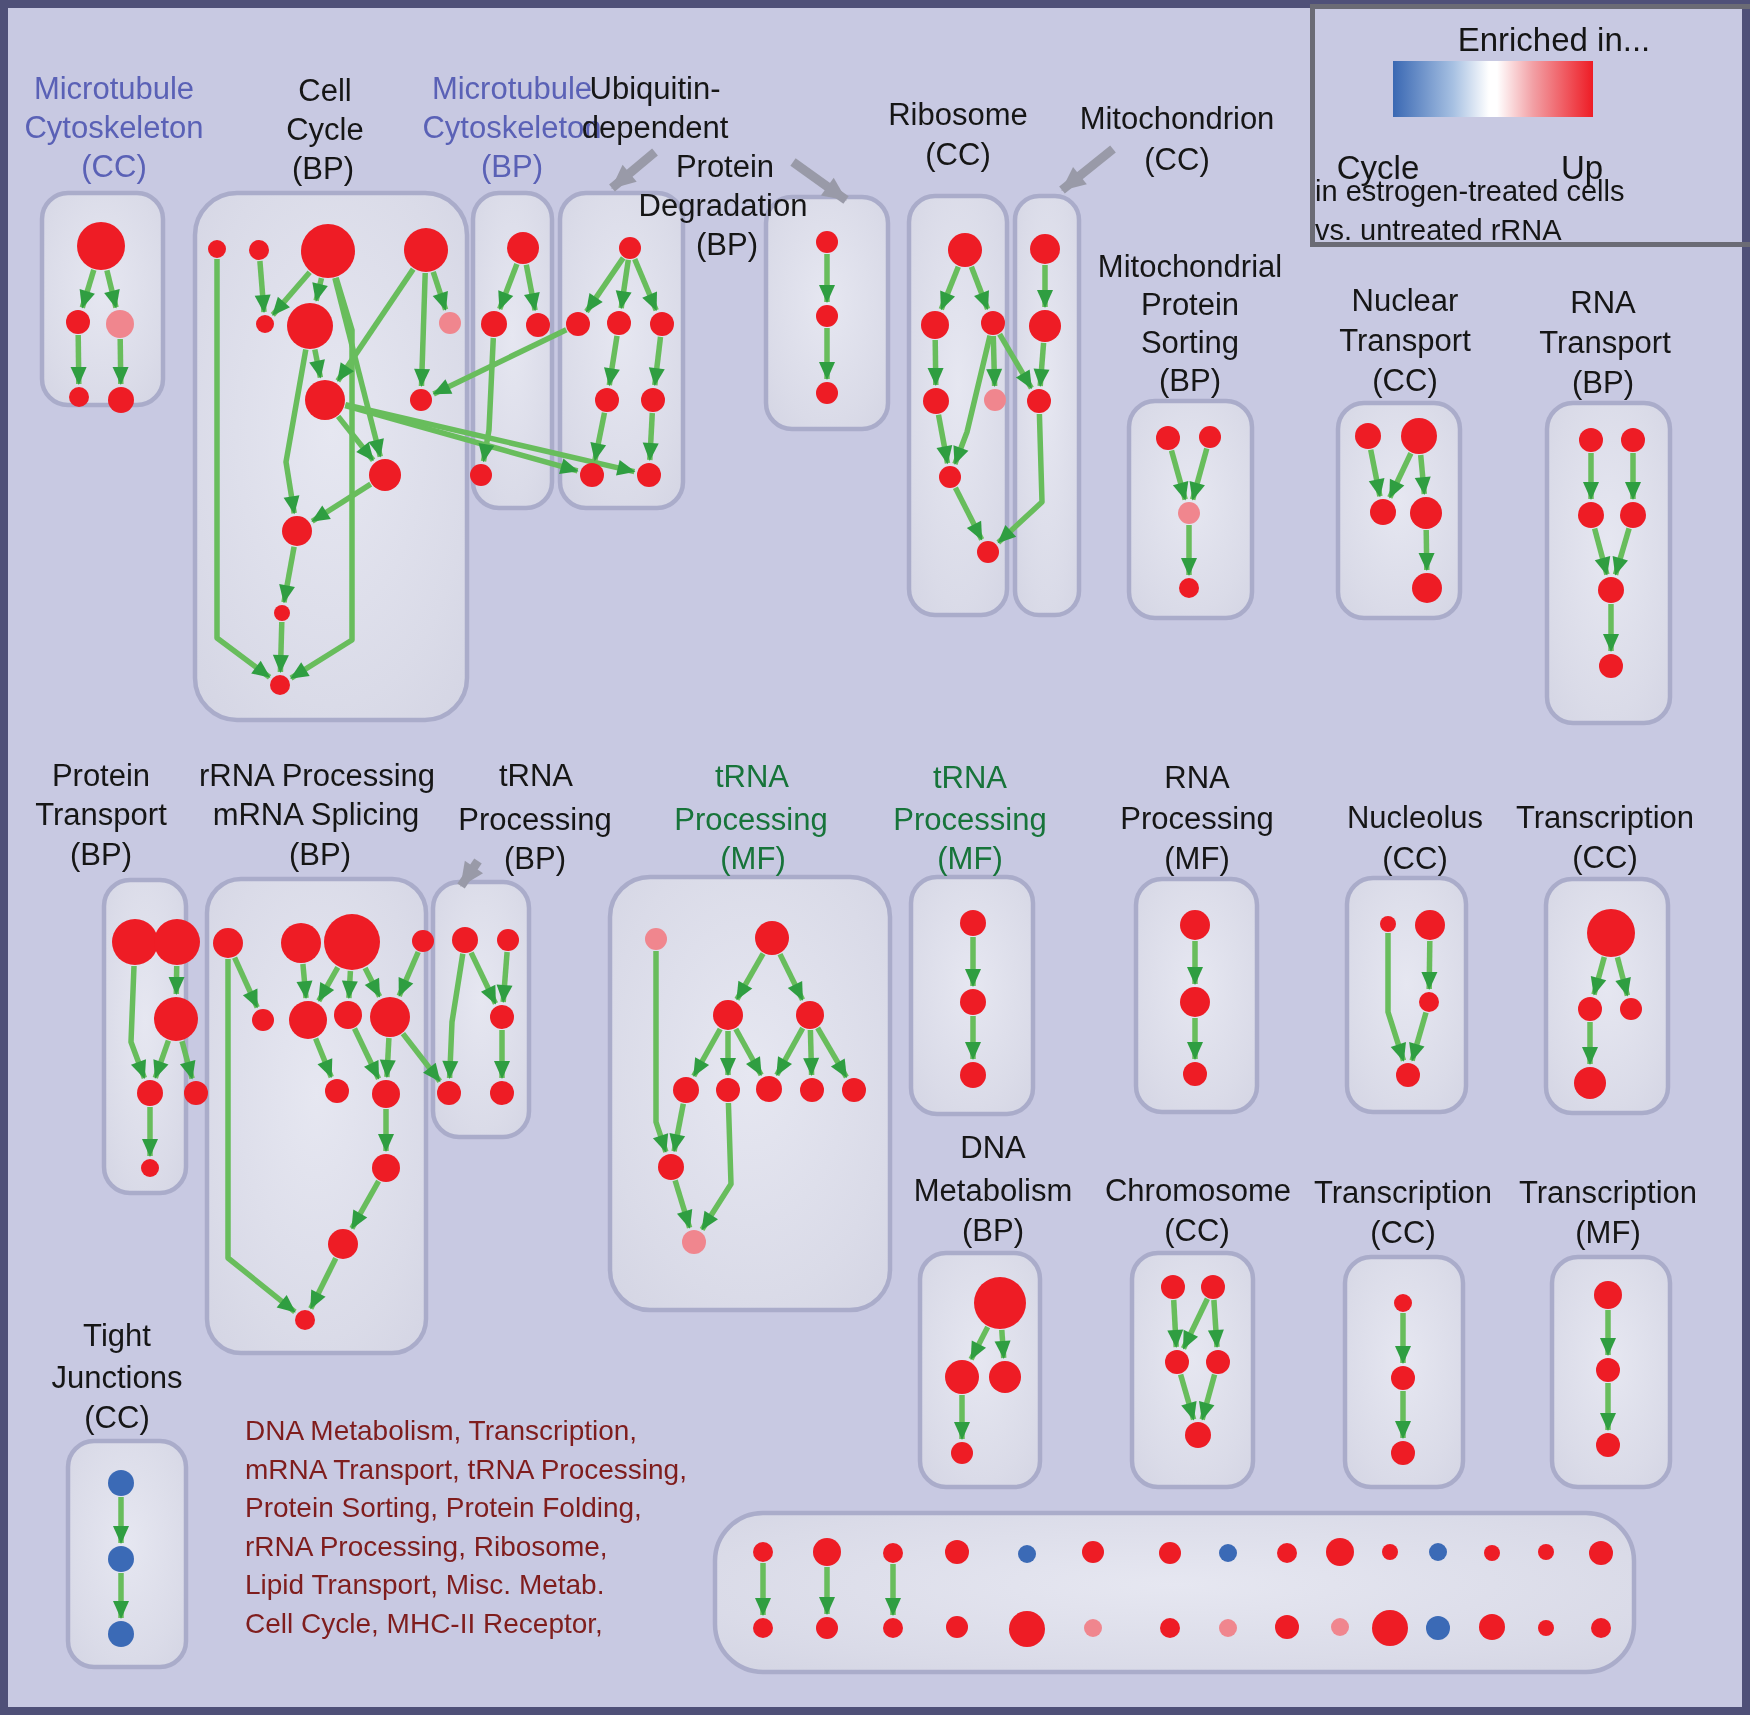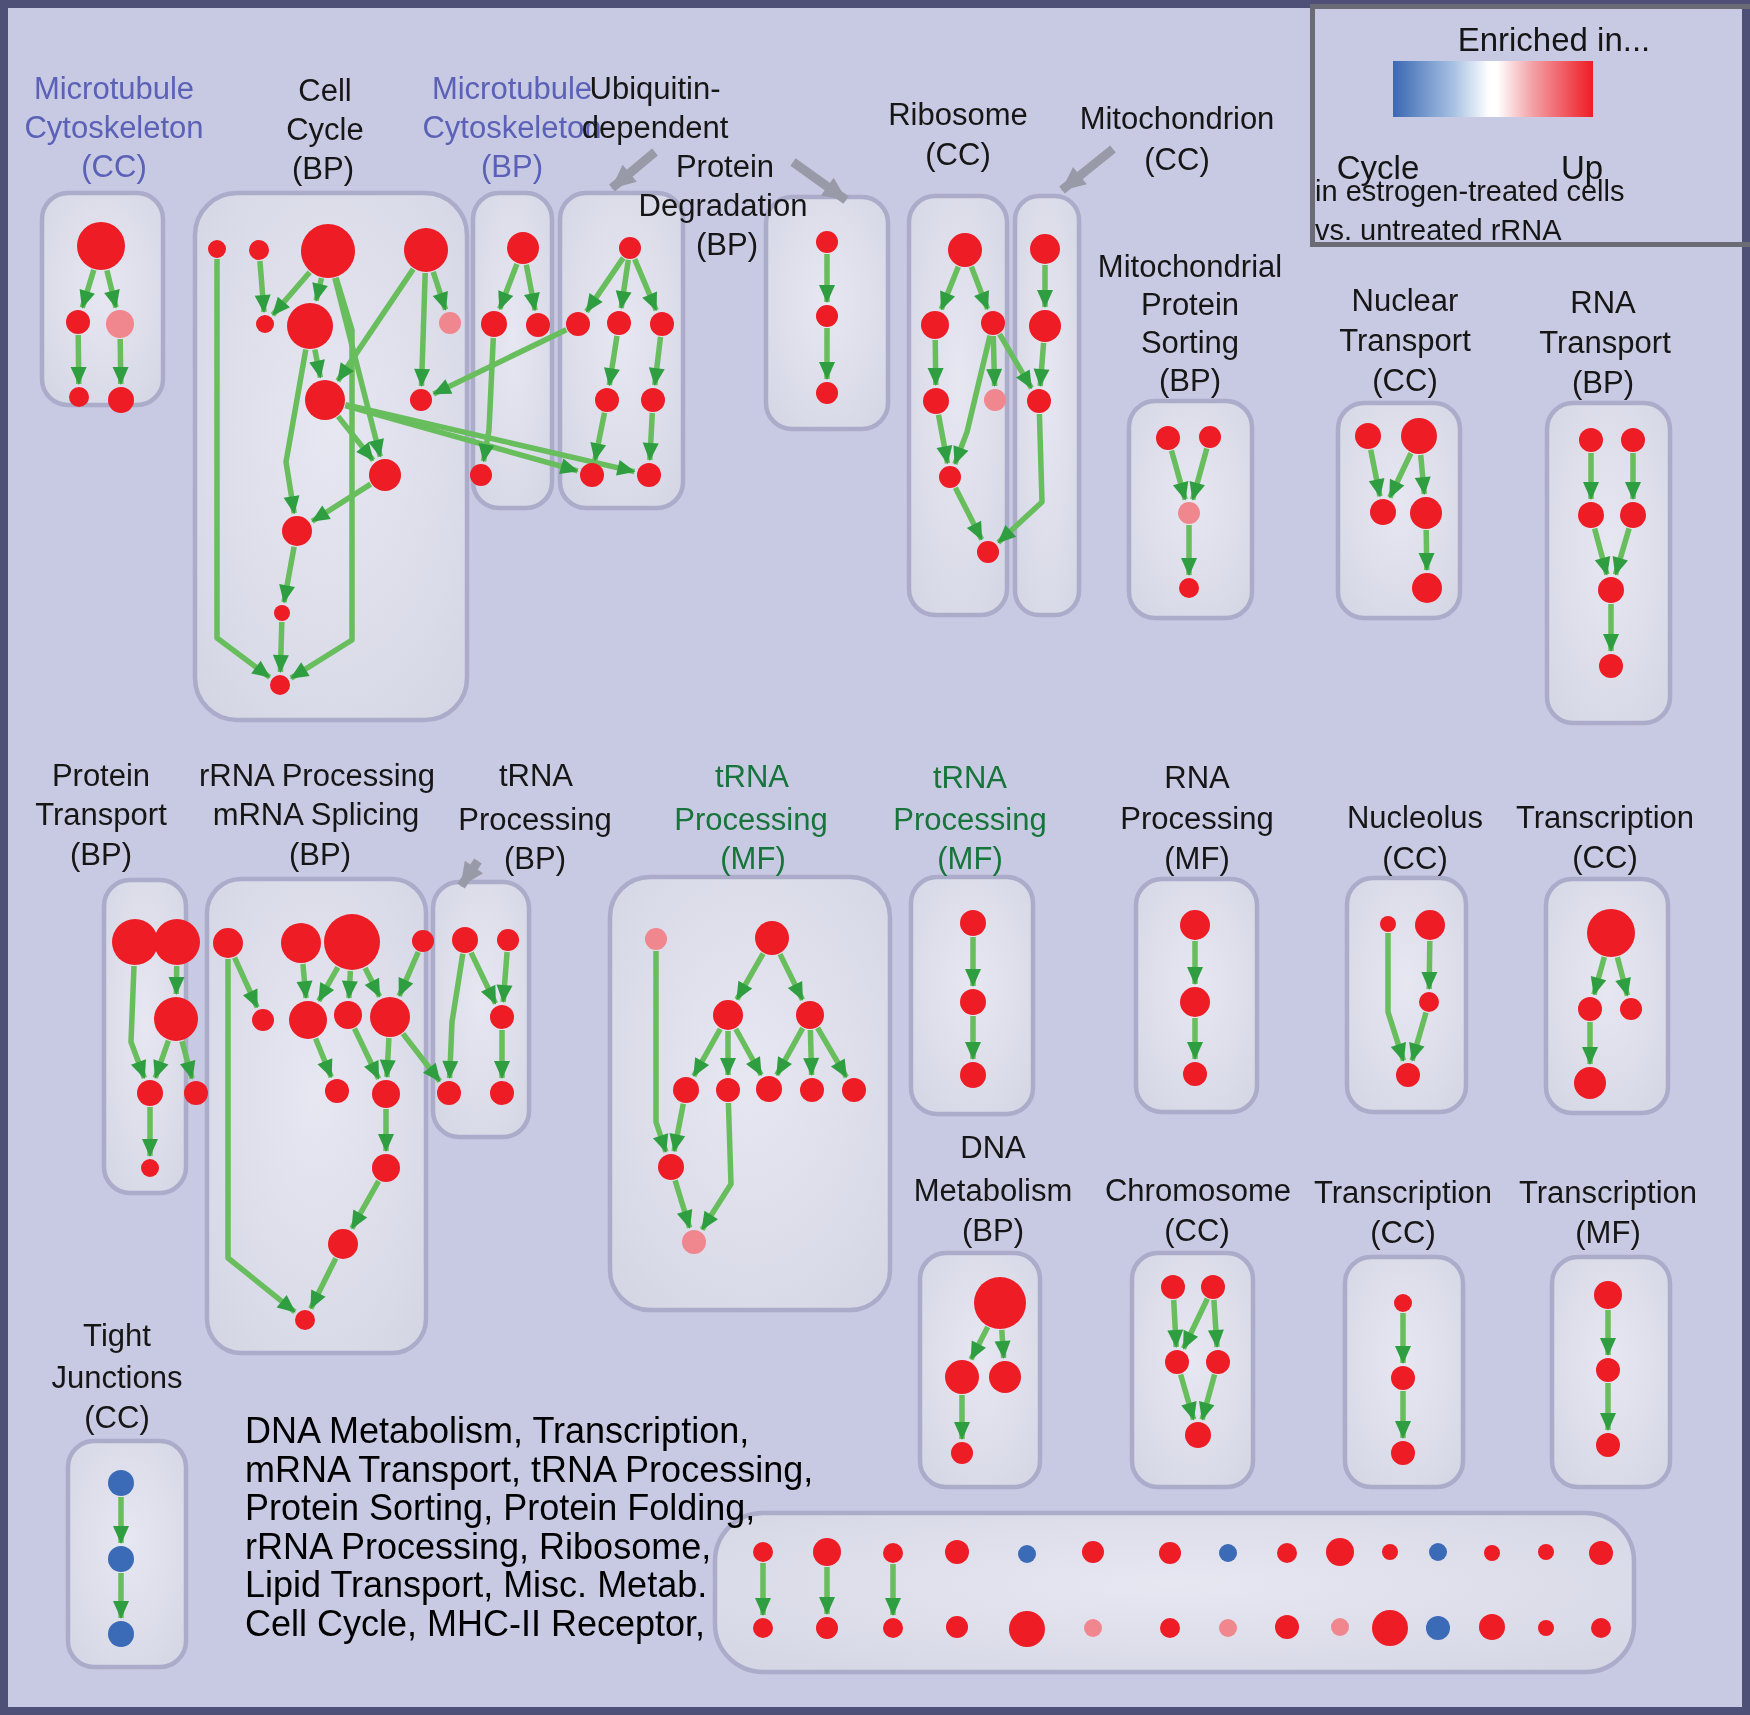--- a/index.html
+++ b/index.html
@@ -5,21 +5,21 @@
   html,body{margin:0;padding:0;background:#9fa0bd;}
   .canvas{position:relative;width:1750px;height:1715px;background:#c8c9e2;overflow:hidden;
           font-family:Liberation Sans, sans-serif;}
   svg{position:absolute;left:0;top:0;}
   .overlay{position:absolute;left:0;top:0;width:100%;height:100%;pointer-events:none;}
   .legend{position:absolute;border:5px solid #6b6b75;box-sizing:border-box;}
   .legend-title{position:absolute;width:100%;text-align:center;font-size:33px;color:#151515;}
   .legend-bar{position:absolute;}
   .legend-down,.legend-up{position:absolute;font-size:33px;color:#151515;transform:translateX(-50%);}
   .legend-sub{position:absolute;width:100%;text-align:left;font-size:29px;color:#151515;}
-  .textblock{position:absolute;font-size:36px;line-height:38.5px;color:#000000;white-space:nowrap;}
+  .textblock{position:absolute;font-size:28px;line-height:38.5px;color:#7f1d1d;white-space:nowrap;}
 </style>
 </head>
 <body>
 
 <div class="canvas">
   <svg id="scene" width="1750" height="1715" viewBox="0 0 1750 1715">
       <defs>
         <radialGradient id="boxg" cx="0.5" cy="0.45" r="0.8">
           <stop offset="0%" stop-color="#e6e7f1"></stop>
           <stop offset="65%" stop-color="#dadbe8"></stop>

